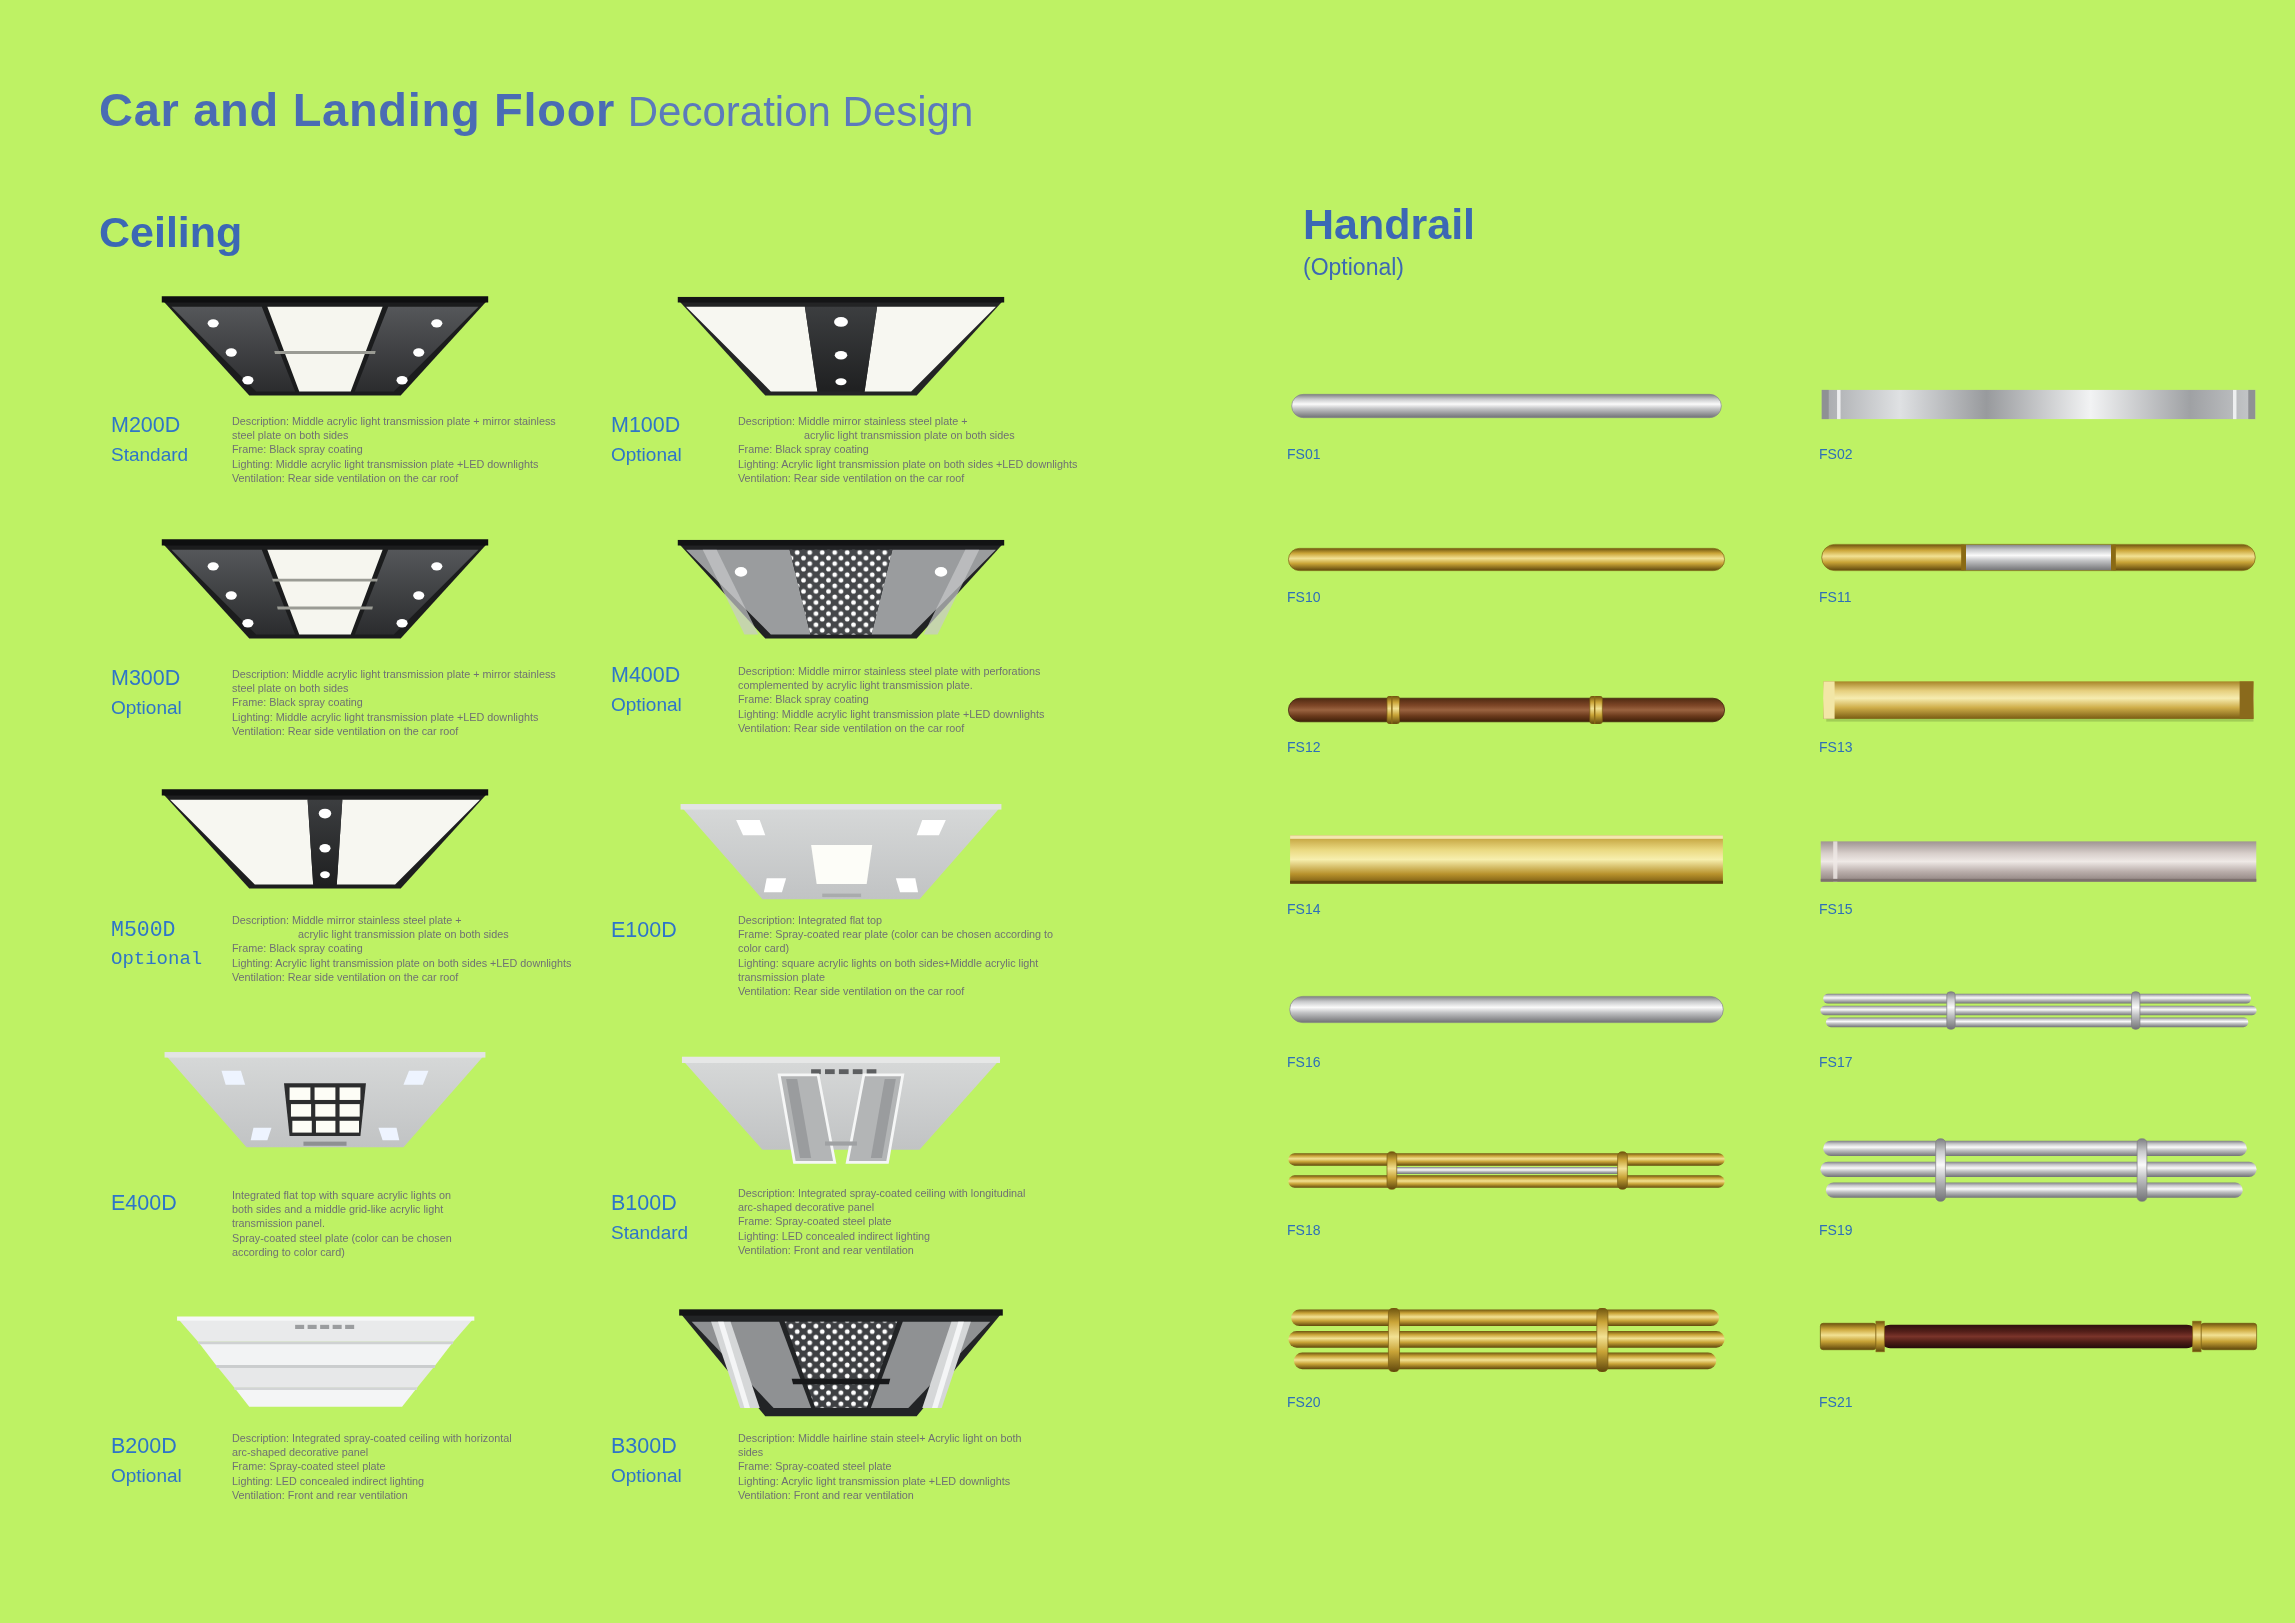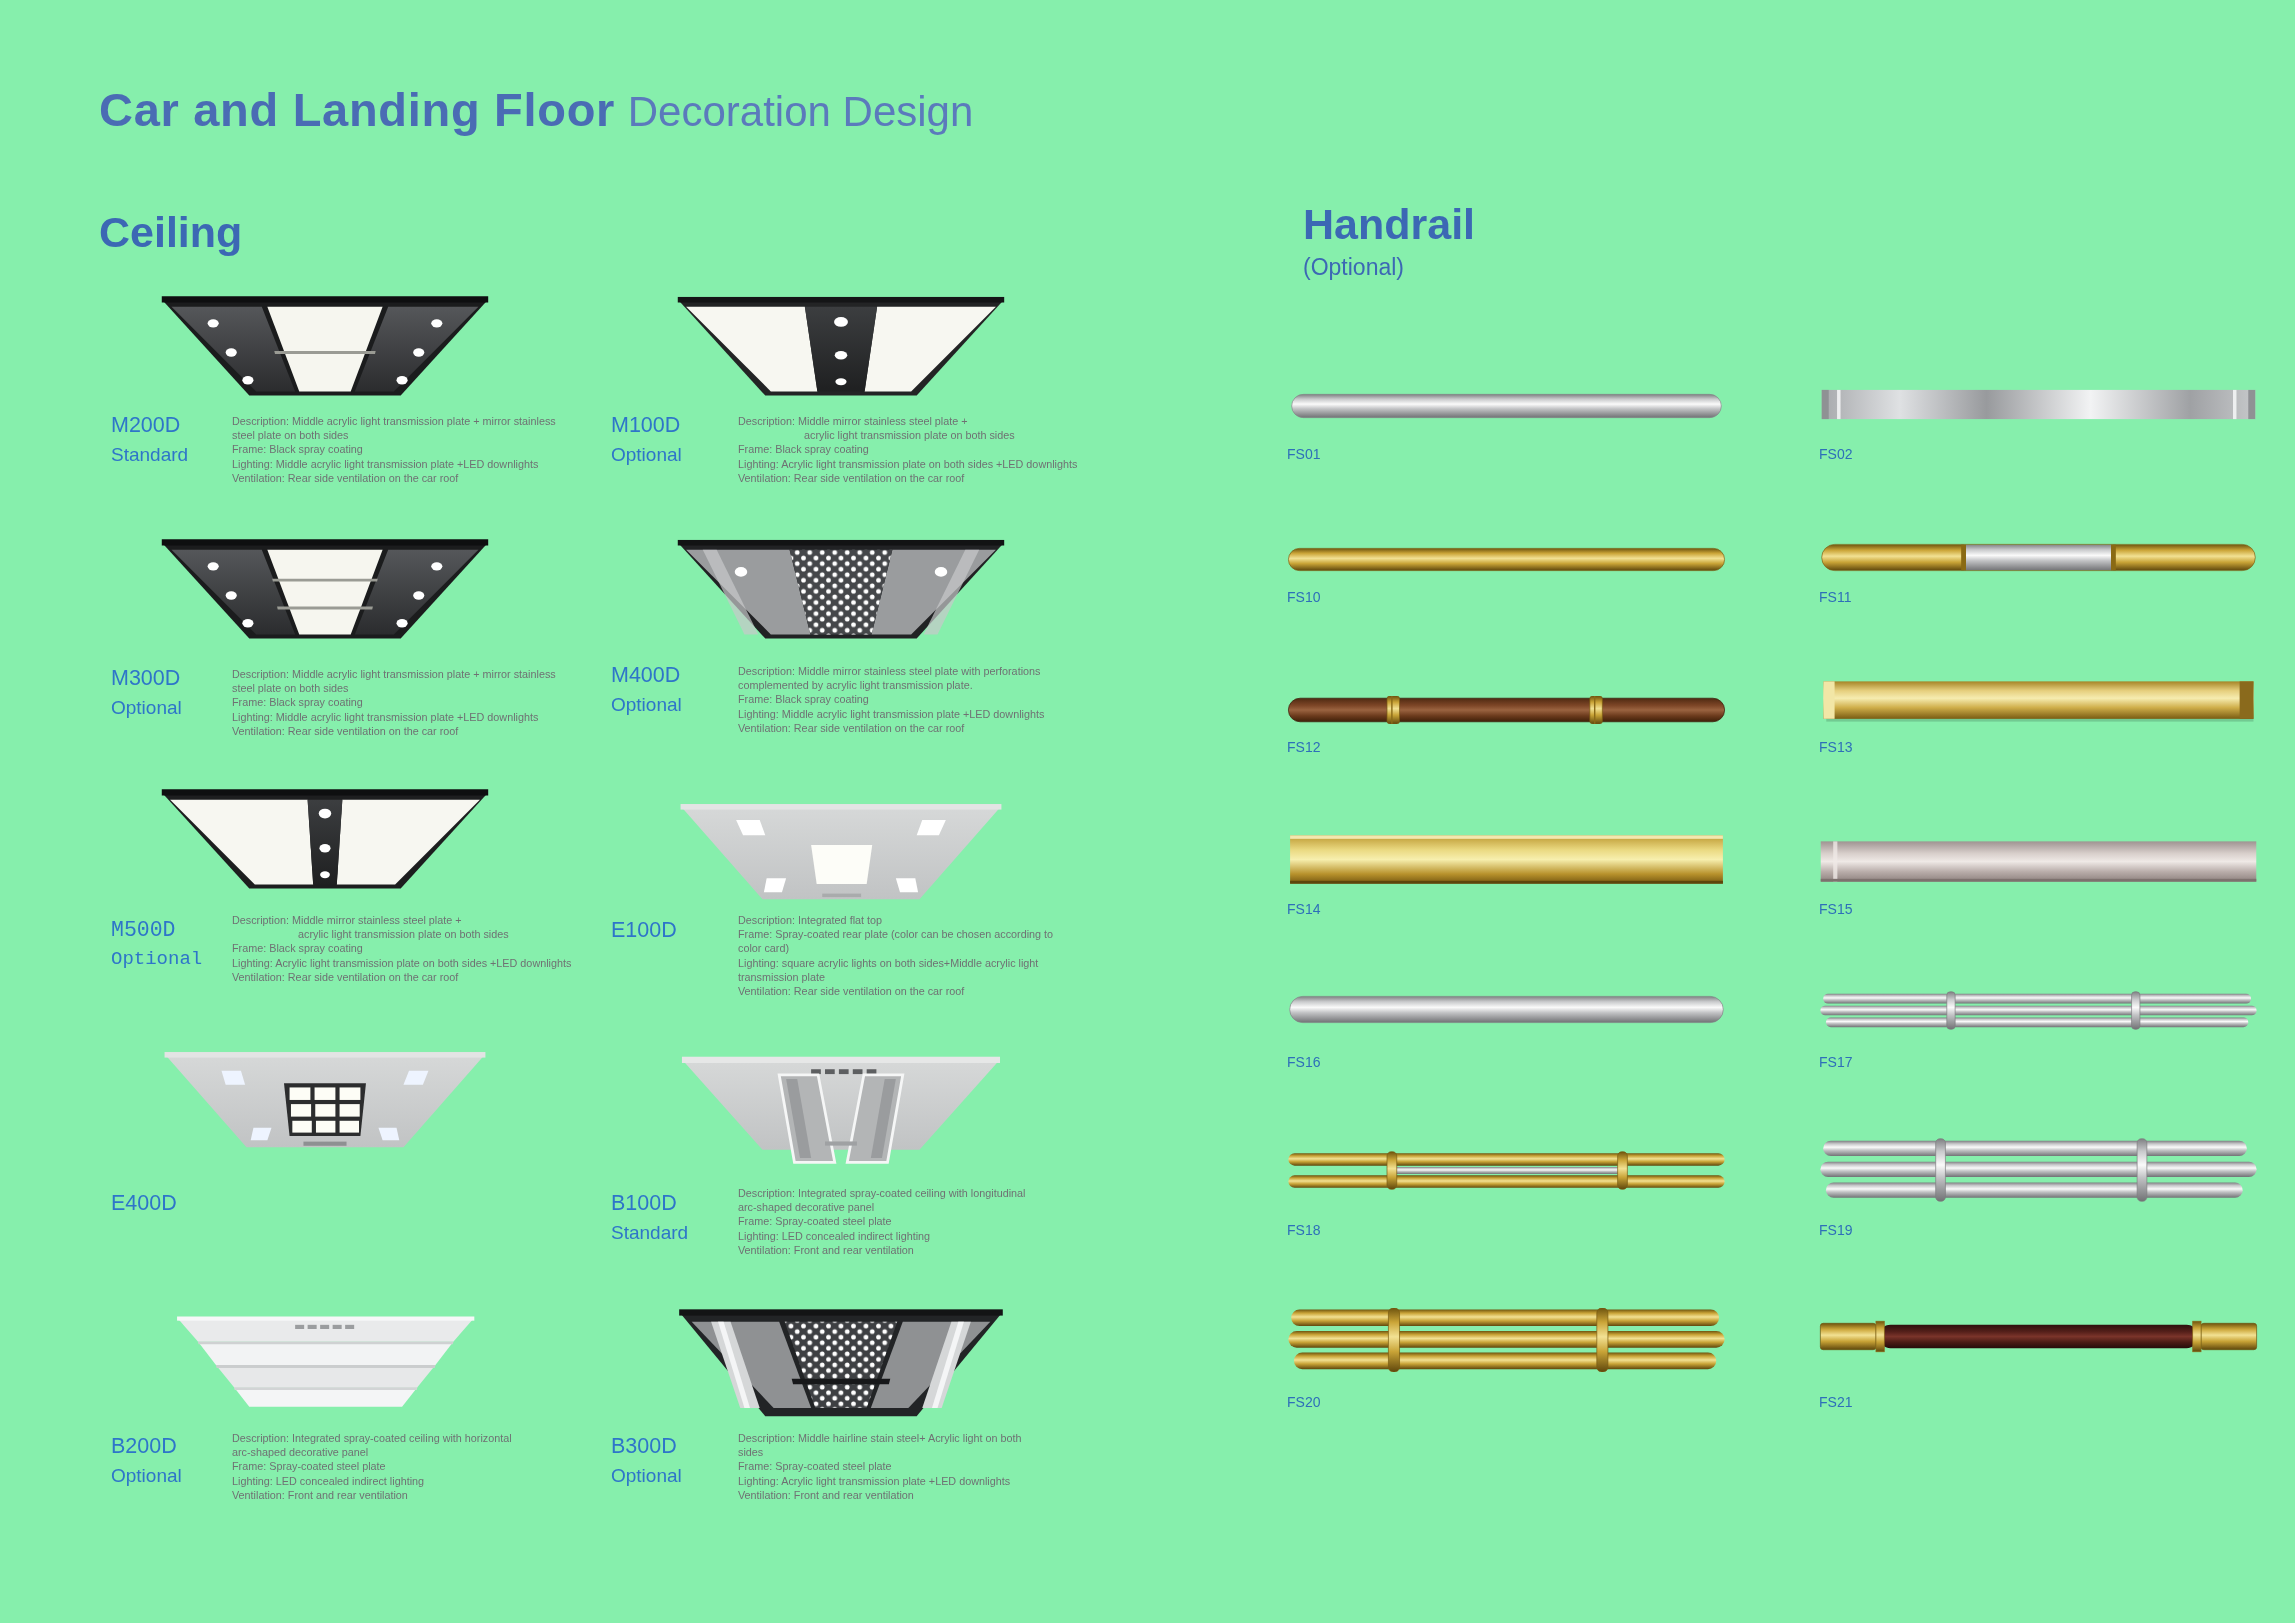--- a/index.html
+++ b/index.html
@@ -1,16 +1,16 @@
 <!DOCTYPE html>
 <html style="font-size:11px"><head>
 <meta charset="utf-8">
 <style>
   html,body{margin:0;padding:0;background:#ffffff;}
-  #page{position:relative;width:2295px;height:1624px;background:#86efac;overflow:hidden;
+  #page{position:relative;width:2295px;height:1624px;background:#bef264;overflow:hidden;
         font-family:"Liberation Sans","DejaVu Sans",sans-serif;}
   .abs{position:absolute;}
 
   
   .page-title{left:99px;top:82px;white-space:nowrap;}
   .page-title .t-bold{font-size:47px;font-weight:700;color:#4a6cb4;letter-spacing:0.7px;}
   .page-title .t-light{font-size:42px;font-weight:400;color:#5b7abc;margin-left:9.7px;}
   .sec-head{font-size:43px;font-weight:700;color:#3c68b4;}
   .sec-sub{font-size:23px;font-weight:400;color:#3c68b4;}
 
@@ -342,20 +342,25 @@
   <div class="abs c-desc" style="left:738px;top:913px;">Description: Integrated flat top
 Frame: Spray-coated rear plate (color can be chosen according to
 color card)
 Lighting: square acrylic lights on both sides+Middle acrylic light
 transmission plate
 Ventilation: Rear side ventilation on the car roof</div>
 
   <div class="abs c-label" style="left:111px;top:1191px;">
     <div class="c-code">E400D</div>
   </div>
+  <div class="abs c-desc" style="left:232px;top:1188px;">Integrated flat top with square acrylic lights on
+both sides and a middle grid-like acrylic light
+transmission panel.
+Spray-coated steel plate (color can be chosen
+according to color card)</div>
 
   <div class="abs c-label" style="left:611px;top:1191px;">
     <div class="c-code">B100D</div>
     <div class="c-tag">Standard</div>
   </div>
   <div class="abs c-desc" style="left:738px;top:1186px;">Description: Integrated spray-coated ceiling with longitudinal
 arc-shaped decorative panel
 Frame: Spray-coated steel plate
 Lighting: LED concealed indirect lighting
 Ventilation: Front and rear ventilation</div>

